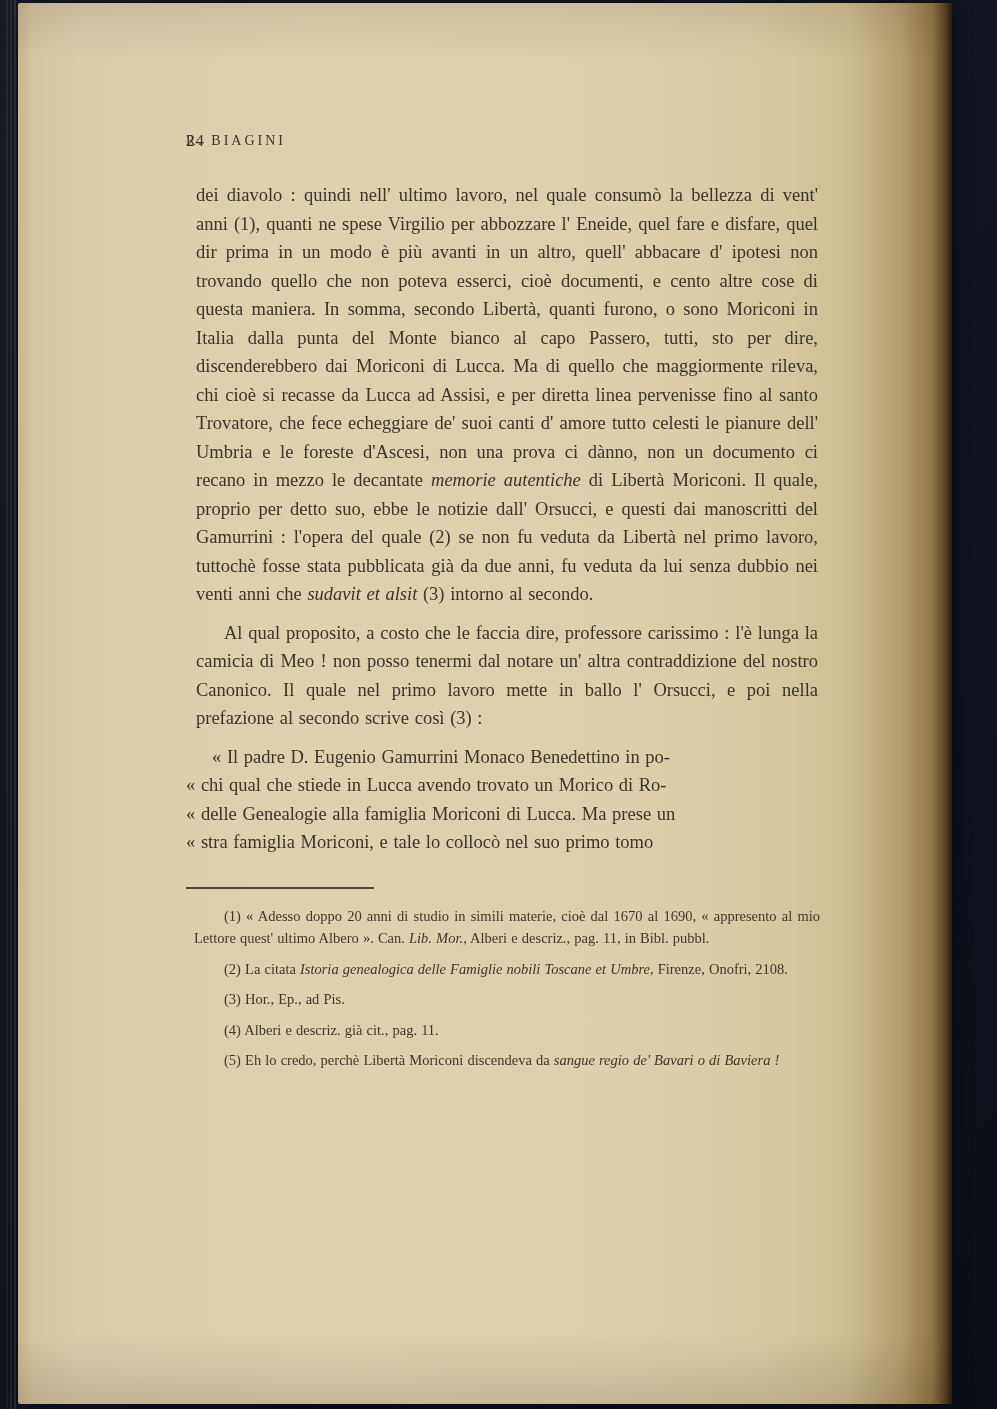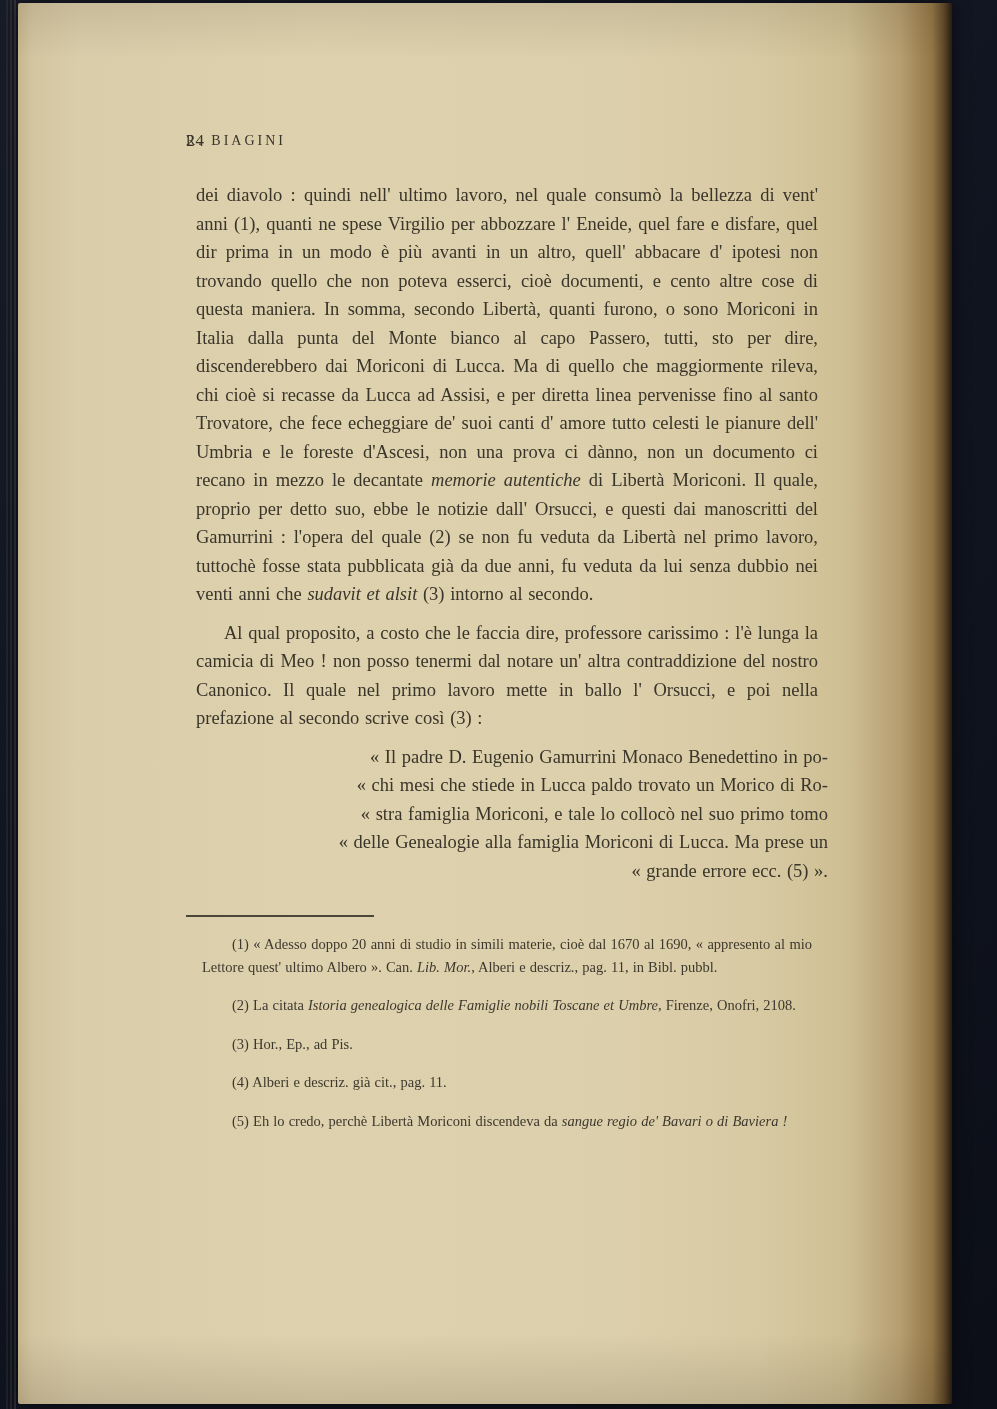--- a/index.html
+++ b/index.html
@@ -23,26 +23,26 @@
                    rgba(0,0,0,0) 95%,rgba(40,30,15,0.14) 100%);}
   .content{position:absolute;left:168px;top:128px;width:642px;color:#3a352a;}
   .header{position:relative;height:22px;margin-bottom:28px;}
   .pagenum{position:absolute;left:0;top:0;font-size:17px;letter-spacing:1px;}
   .rtitle{position:absolute;left:0;right:0;top:2px;text-align:left;
           font-size:14px;letter-spacing:3px;}
   .para{margin:10px;font-size:18.5px;line-height:28.5px;text-align:justify;
         word-spacing:1px;}
   .para.indent{text-indent:28px;}
   .quote{font-size:18.5px;line-height:28.5px;word-spacing:1px;}
-  .qline{white-space:nowrap;text-align:right;}
+  .qline{white-space:nowrap;}
   .qline.qfirst{padding-left:26px;}
   em{font-style:italic;}
   .foot-sep{width:188px;border-top:2px solid #4c463a;margin:30px 0 16px 0;}
   .footnotes{font-size:14.5px;line-height:22.5px;color:#3d382d;}
-  .fn{margin:16px;text-indent:30px;text-align:justify;word-spacing:0.5px;}
+  .fn{margin:8px;text-indent:30px;text-align:justify;word-spacing:0.5px;}
 </style>
 </head>
 <body>
 
 <div class="scene">
   <div class="stack-edge e1"></div>
   <div class="stack-edge e2"></div>
   <div class="stack-edge e3"></div>
 
   <div class="page">
@@ -54,24 +54,23 @@
         <span class="pagenum">24</span>
         <span class="rtitle">R. BIAGINI</span>
       </div>
 
       <p class="para"><span>dei diavolo : quindi nell' ultimo lavoro, nel quale consumò la bellezza di vent' anni (1), quanti ne spese Virgilio per abbozzare l' Eneide, quel fare e disfare, quel dir prima in un modo è più avanti in un altro, quell' abbacare d' ipotesi non trovando quello che non poteva esserci, cioè documenti, e cento altre cose di questa maniera. In somma, secondo Libertà, quanti furono, o sono Moriconi in Italia dalla punta del Monte bianco al capo Passero, tutti, sto per dire, discenderebbero dai Moriconi di Lucca. Ma di quello che maggiormente rileva, chi cioè si recasse da Lucca ad Assisi, e per diretta linea pervenisse fino al santo Trovatore, che fece echeggiare de' suoi canti d' amore tutto celesti le pianure dell' Umbria e le foreste d'Ascesi, non una prova ci dànno, non un documento ci recano in mezzo le decantate </span><em>memorie autentiche</em><span> di Libertà Moriconi. Il quale, proprio per detto suo, ebbe le notizie dall' Orsucci, e questi dai manoscritti del Gamurrini : l'opera del quale (2) se non fu veduta da Libertà nel primo lavoro, tuttochè fosse stata pubblicata già da due anni, fu veduta da lui senza dubbio nei venti anni che </span><em>sudavit et alsit</em><span> (3) intorno al secondo.</span></p>
 
       <p class="para indent"><span>Al qual proposito, a costo che le faccia dire, professore carissimo : l'è lunga la camicia di Meo ! non posso tenermi dal notare un' altra contraddizione del nostro Canonico. Il quale nel primo lavoro mette in ballo l' Orsucci, e poi nella prefazione al secondo scrive così (3) :</span></p>
 
       <div class="quote">
         <div class="qline qfirst">« Il padre D. Eugenio Gamurrini Monaco Benedettino in po-</div>
-        <div class="qline">« chi mesi che stiede in Lucca paldo trovato un Morico di Ro-</div>
+        <div class="qline">« chi qual che stiede in Lucca avendo trovato un Morico di Ro-</div>
+        <div class="qline">« delle Genealogie alla famiglia Moriconi di Lucca. Ma prese un</div>
         <div class="qline">« stra famiglia Moriconi, e tale lo collocò nel suo primo tomo</div>
-        <div class="qline">« delle Genealogie alla famiglia Moriconi di Lucca. Ma prese un</div>
-        <div class="qline">« grande errore ecc. (5) ».</div>
       </div>
 
       <div class="foot-sep"></div>
 
       <div class="footnotes">
         <p class="fn"><span>(1) « Adesso doppo 20 anni di studio in simili materie, cioè dal 1670 al 1690, « appresento al mio Lettore quest' ultimo Albero ». Can. </span><em>Lib. Mor.</em><span>, Alberi e descriz., pag. 11, in Bibl. pubbl.</span></p>
         <p class="fn"><span>(2) La citata </span><em>Istoria genealogica delle Famiglie nobili Toscane et Umbre</em><span>, Firenze, Onofri, 2108.</span></p>
         <p class="fn"><span>(3) Hor., Ep., ad Pis.</span></p>
         <p class="fn"><span>(4) Alberi e descriz. già cit., pag. 11.</span></p>
         <p class="fn"><span>(5) Eh lo credo, perchè Libertà Moriconi discendeva da </span><em>sangue regio de' Bavari o di Baviera !</em></p>

